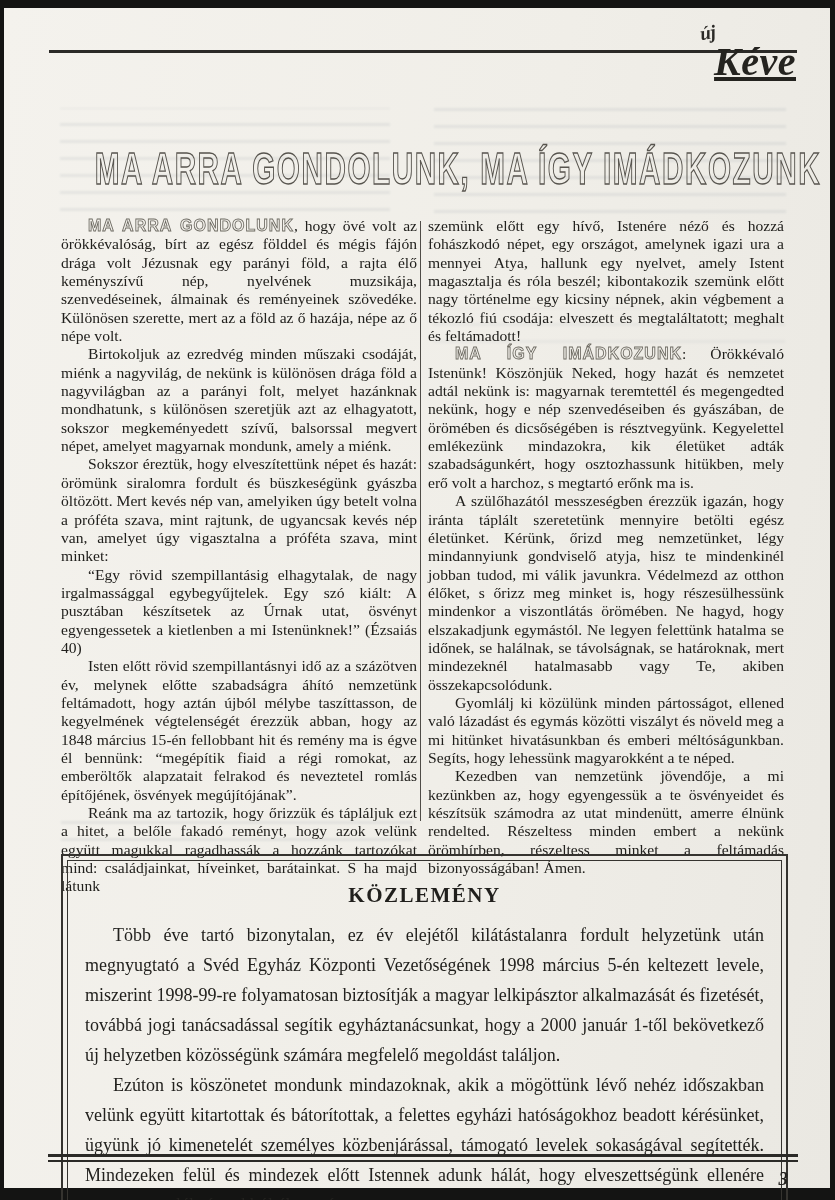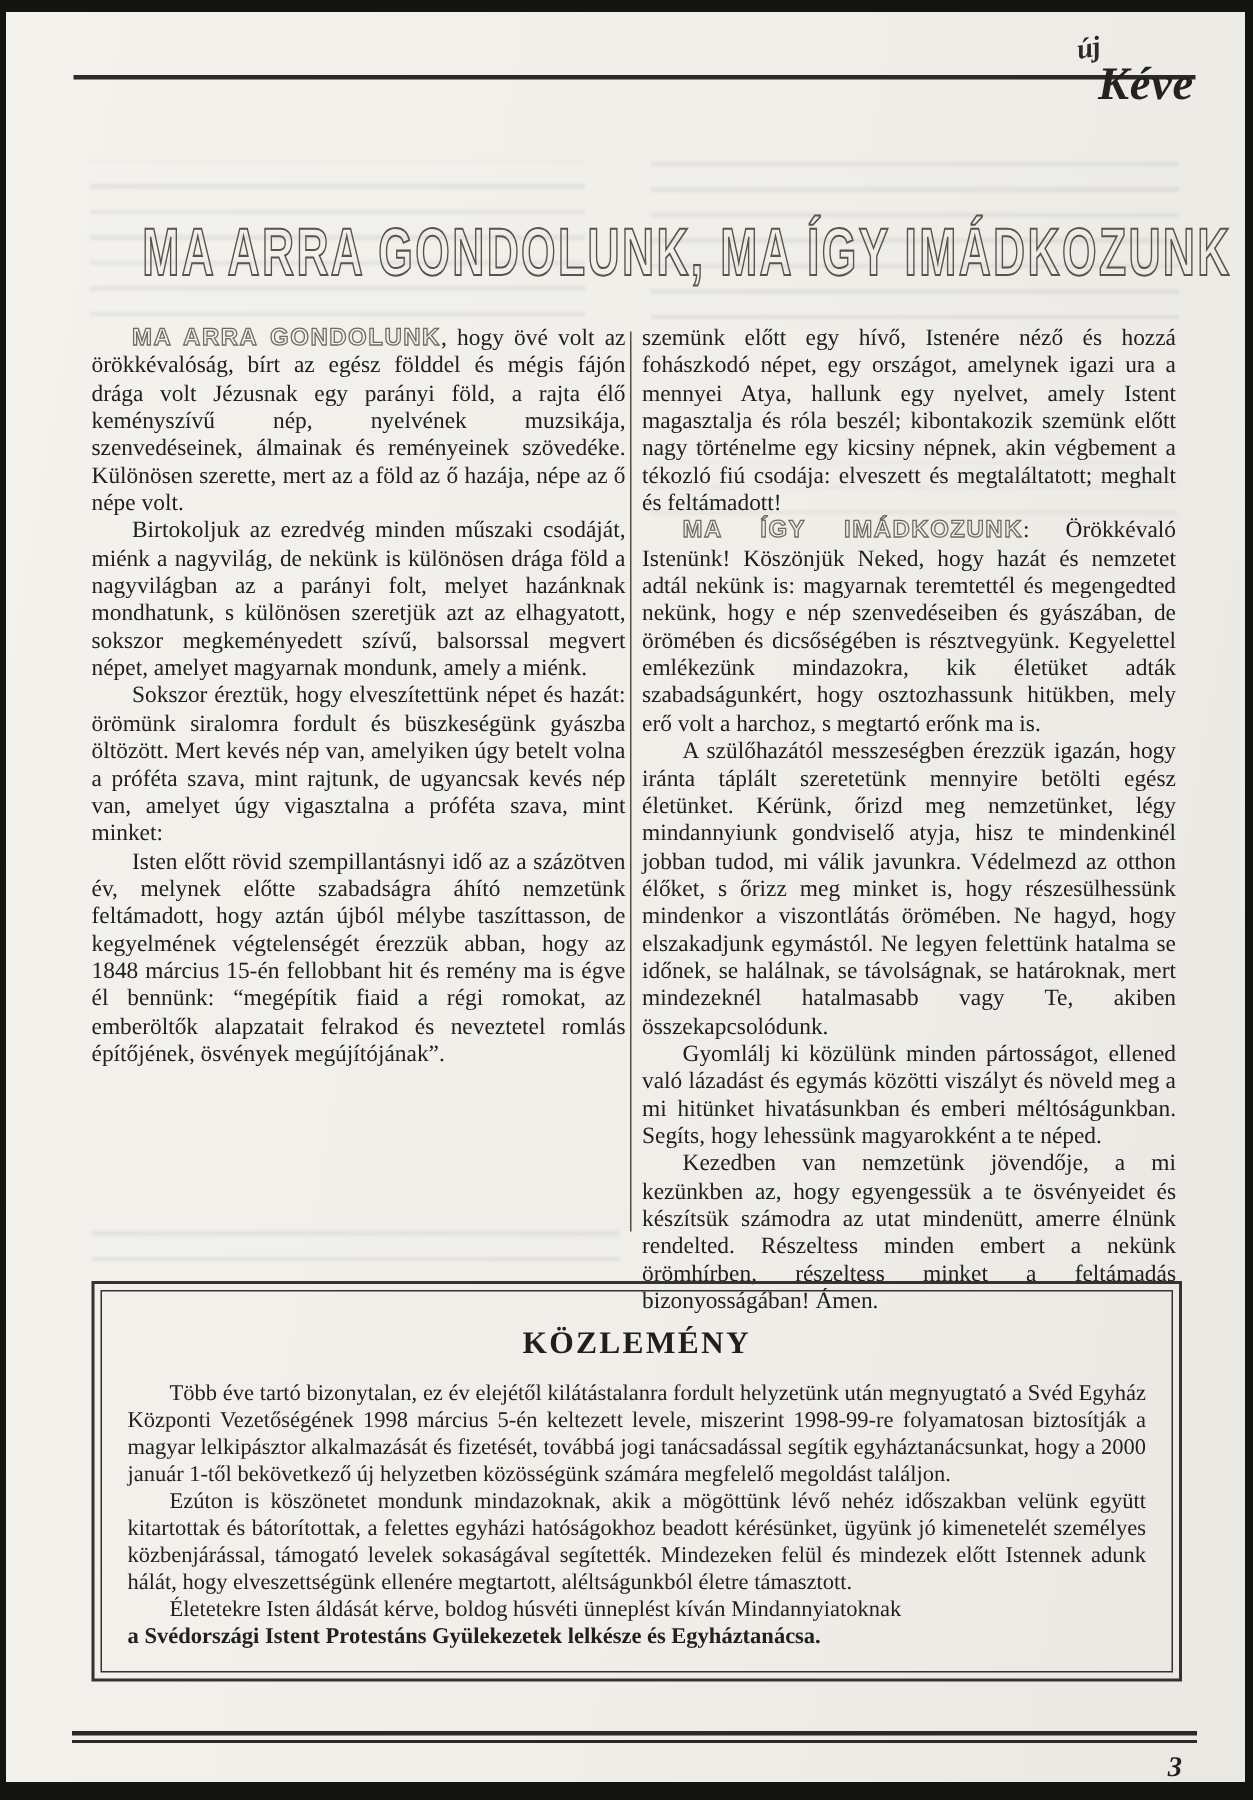--- a/index.html
+++ b/index.html
@@ -23,22 +23,23 @@
   }
   .masthead{
     position:absolute;top:30px;right:34px;white-space:nowrap;
   }
   .masthead .uj{
     position:absolute;left:-14px;top:-16px;
     font-style:italic;font-weight:700;font-size:19px;color:#2b2a27;
     transform:rotate(-10deg);
   }
   .masthead .keve{
-    font-style:italic;font-weight:700;font-size:31px;color:#24231f;
+    font-style:italic;font-weight:700;font-size:40px;color:#24231f;
     letter-spacing:0.5px;
+    text-decoration:underline;
   }
   .main-title{
     position:absolute;top:140px;left:0;width:100%;text-align:center;
     font-family:"Liberation Sans", sans-serif;
     font-size:38px;font-weight:700;letter-spacing:2px;white-space:nowrap;
     color:rgba(240,238,232,0.01);
     -webkit-text-stroke:1.15px #57544e;
     transform:scale(0.78,1.18);transform-origin:50% 50%;
   }
   .deco{
@@ -65,21 +66,21 @@
   }
   .announcement-inner{
     border:1px solid #35332f;margin:4px;padding:20px 17px 14px;
   }
   .announcement-heading{
     text-align:center;font-weight:700;font-size:21px;letter-spacing:1.5px;
     margin:2px 0 12px;color:#201f1c;
   }
   .announcement-inner p{
     margin:0;text-align:justify;text-indent:28px;
-    font-size:15px;line-height:18px;color:#22211e;
+    font-size:18px;line-height:30px;color:#22211e;
   }
   .announcement-signature{
     text-align:center;font-weight:700;font-size:16.6px;
     margin-top:20px;text-indent:0 !important;color:#201f1c;
   }
   .footer-rule{
     position:absolute;left:44px;top:1146px;width:750px;height:3px;
     border-top:3px solid #2b2a27;border-bottom:2px solid #2b2a27;
     box-sizing:content-box;background:transparent;
   }
@@ -110,21 +111,23 @@
   </div>
 
   <div class="main-title">MA ARRA GONDOLUNK, MA ÍGY IMÁDKOZUNK</div>
 
   <div class="divider"></div>
 
   <div class="col col-left">
     <p class="indent"><span class="deco">MA ARRA GONDOLUNK</span><span>, hogy övé volt az örökkévalóság, bírt az egész földdel és mégis fájón drága volt Jézusnak egy parányi föld, a rajta élő keményszívű nép, nyelvének muzsikája, szenvedéseinek, álmainak és reményeinek szövedéke. Különösen szerette, mert az a föld az ő hazája, népe az ő népe volt.</span></p>
     <p class="indent">Birtokoljuk az ezredvég minden műszaki csodáját, miénk a nagyvilág, de nekünk is különösen drága föld a nagyvilágban az a parányi folt, melyet hazánknak mondhatunk, s különösen szeretjük azt az elhagyatott, sokszor megkeményedett szívű, balsorssal megvert népet, amelyet magyarnak mondunk, amely a miénk.</p>
     <p class="indent">Sokszor éreztük, hogy elveszítettünk népet és hazát: örömünk siralomra fordult és büszkeségünk gyászba öltözött. Mert kevés nép van, amelyiken úgy betelt volna a próféta szava, mint rajtunk, de ugyancsak kevés nép van, amelyet úgy vigasztalna a próféta szava, mint minket:</p>
+    <p class="indent">“Egy rövid szempillantásig elhagytalak, de nagy irgalmassággal egybegyűjtelek. Egy szó kiált: A pusztában készítsetek az Úrnak utat, ösvényt egyengessetek a kietlenben a mi Istenünknek!” (Ézsaiás 40)</p>
     <p class="indent">Isten előtt rövid szempillantásnyi idő az a százötven év, melynek előtte szabadságra áhító nemzetünk feltámadott, hogy aztán újból mélybe taszíttasson, de kegyelmének végtelenségét érezzük abban, hogy az 1848 március 15-én fellobbant hit és remény ma is égve él bennünk: “megépítik fiaid a régi romokat, az emberöltők alapzatait felrakod és neveztetel romlás építőjének, ösvények megújítójának”.</p>
+    <p class="indent">Reánk ma az tartozik, hogy őrizzük és tápláljuk ezt a hitet, a belőle fakadó reményt, hogy azok velünk együtt magukkal ragadhassák a hozzánk tartozókat mind: családjainkat, híveinket, barátainkat. S ha majd látunk</p>
   </div>
 
   <div class="col col-right">
     <p>szemünk előtt egy hívő, Istenére néző és hozzá fohászkodó népet, egy országot, amelynek igazi ura a mennyei Atya, hallunk egy nyelvet, amely Istent magasztalja és róla beszél; kibontakozik szemünk előtt nagy történelme egy kicsiny népnek, akin végbement a tékozló fiú csodája: elveszett és megtaláltatott; meghalt és feltámadott!</p>
     <p class="indent"><span class="deco">MA ÍGY IMÁDKOZUNK</span><span>: Örökkévaló Istenünk! Köszönjük Neked, hogy hazát és nemzetet adtál nekünk is: magyarnak teremtettél és megengedted nekünk, hogy e nép szenvedéseiben és gyászában, de örömében és dicsőségében is résztvegyünk. Kegyelettel emlékezünk mindazokra, kik életüket adták szabadságunkért, hogy osztozhassunk hitükben, mely erő volt a harchoz, s megtartó erőnk ma is.</span></p>
     <p class="indent">A szülőhazától messzeségben érezzük igazán, hogy iránta táplált szeretetünk mennyire betölti egész életünket. Kérünk, őrizd meg nemzetünket, légy mindannyiunk gondviselő atyja, hisz te mindenkinél jobban tudod, mi válik javunkra. Védelmezd az otthon élőket, s őrizz meg minket is, hogy részesülhessünk mindenkor a viszontlátás örömében. Ne hagyd, hogy elszakadjunk egymástól. Ne legyen felettünk hatalma se időnek, se halálnak, se távolságnak, se határoknak, mert mindezeknél hatalmasabb vagy Te, akiben összekapcsolódunk.</p>
     <p class="indent">Gyomlálj ki közülünk minden pártosságot, ellened való lázadást és egymás közötti viszályt és növeld meg a mi hitünket hivatásunkban és emberi méltóságunkban. Segíts, hogy lehessünk magyarokként a te néped.</p>
     <p class="indent">Kezedben van nemzetünk jövendője, a mi kezünkben az, hogy egyengessük a te ösvényeidet és készítsük számodra az utat mindenütt, amerre élnünk rendelted. Részeltess minden embert a nekünk örömhírben, részeltess minket a feltámadás bizonyosságában! Ámen.</p>
   </div>
 

